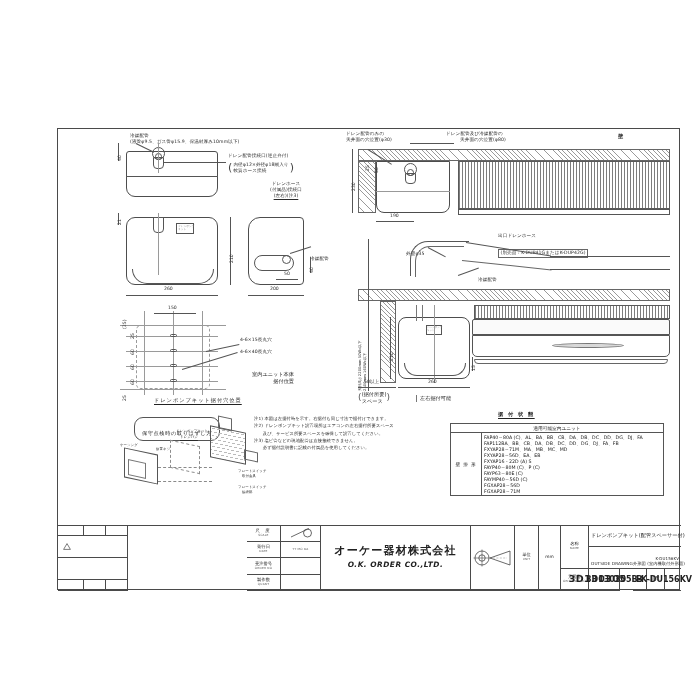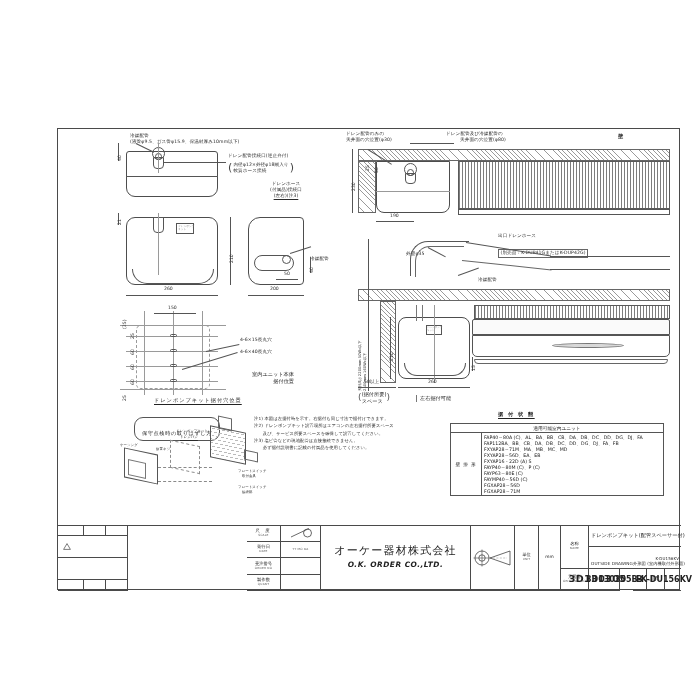--- a/index.html
+++ b/index.html
@@ -28,21 +28,21 @@
   .ul{text-decoration:underline;text-underline-offset:1.5px;}
   
   .tb{position:absolute;box-sizing:border-box;border:.9px solid #4a4a4a;}
   .tbc{position:absolute;box-sizing:border-box;border-right:.8px solid #4a4a4a;
        border-bottom:.8px solid #4a4a4a;display:flex;align-items:center;
        justify-content:center;text-align:center;font-size:4.4px;color:#222;line-height:1.15;}
   .lbl{font-size:4.3px;}
   .sub{font-size:2.9px;color:#555;letter-spacing:.2px;}
   .big{font-size:9.5px;font-weight:bold;letter-spacing:.4px;}
   .mid{font-size:8px;font-weight:bold;}
-  .co1{font-size:11px;font-weight:normal;letter-spacing:1.2px;}
+  .co1{font-size:11px;font-weight:bold;letter-spacing:1.2px;}
   .co2{font-size:7.4px;font-weight:bold;font-style:italic;letter-spacing:.5px;}
   table.models{border-collapse:collapse;font-size:4.7px;color:#222;}
   table.models td,table.models th{border:.8px solid #555;padding:1px 2px;font-weight:normal;}
   .ctr{text-align:center;}
 </style>
 </head>
 <body>
 
 <div class="frame">
 

